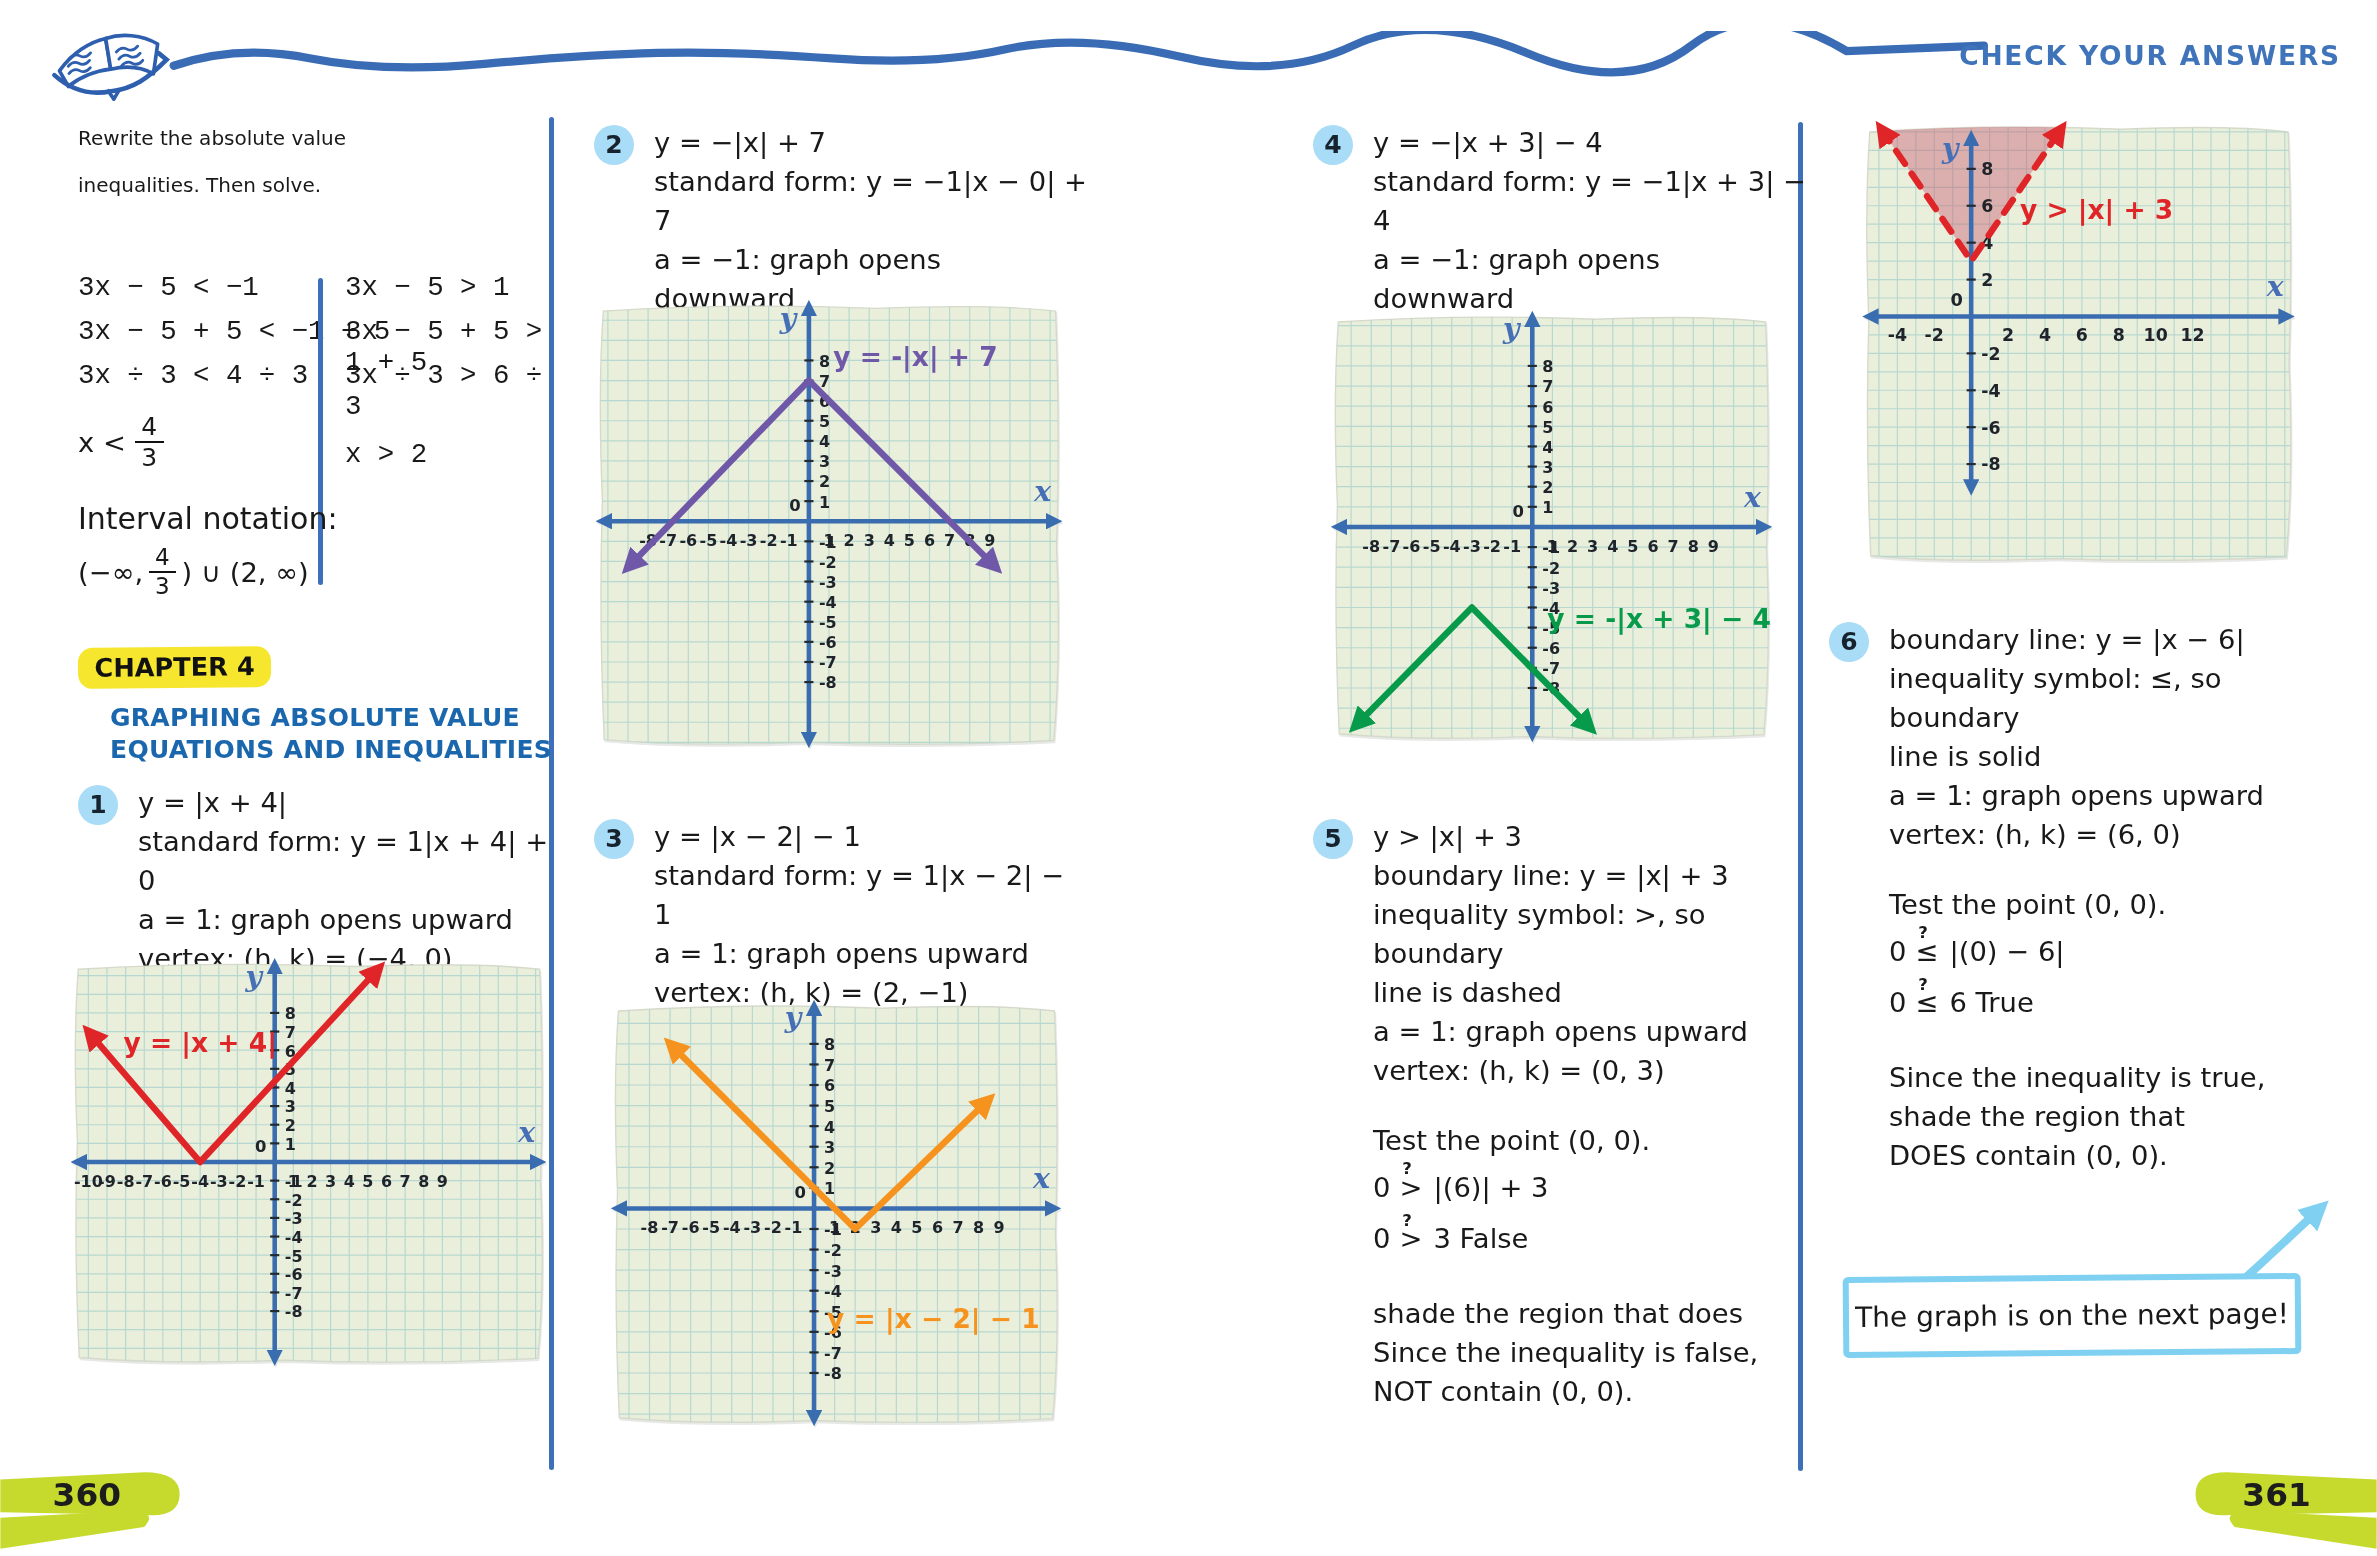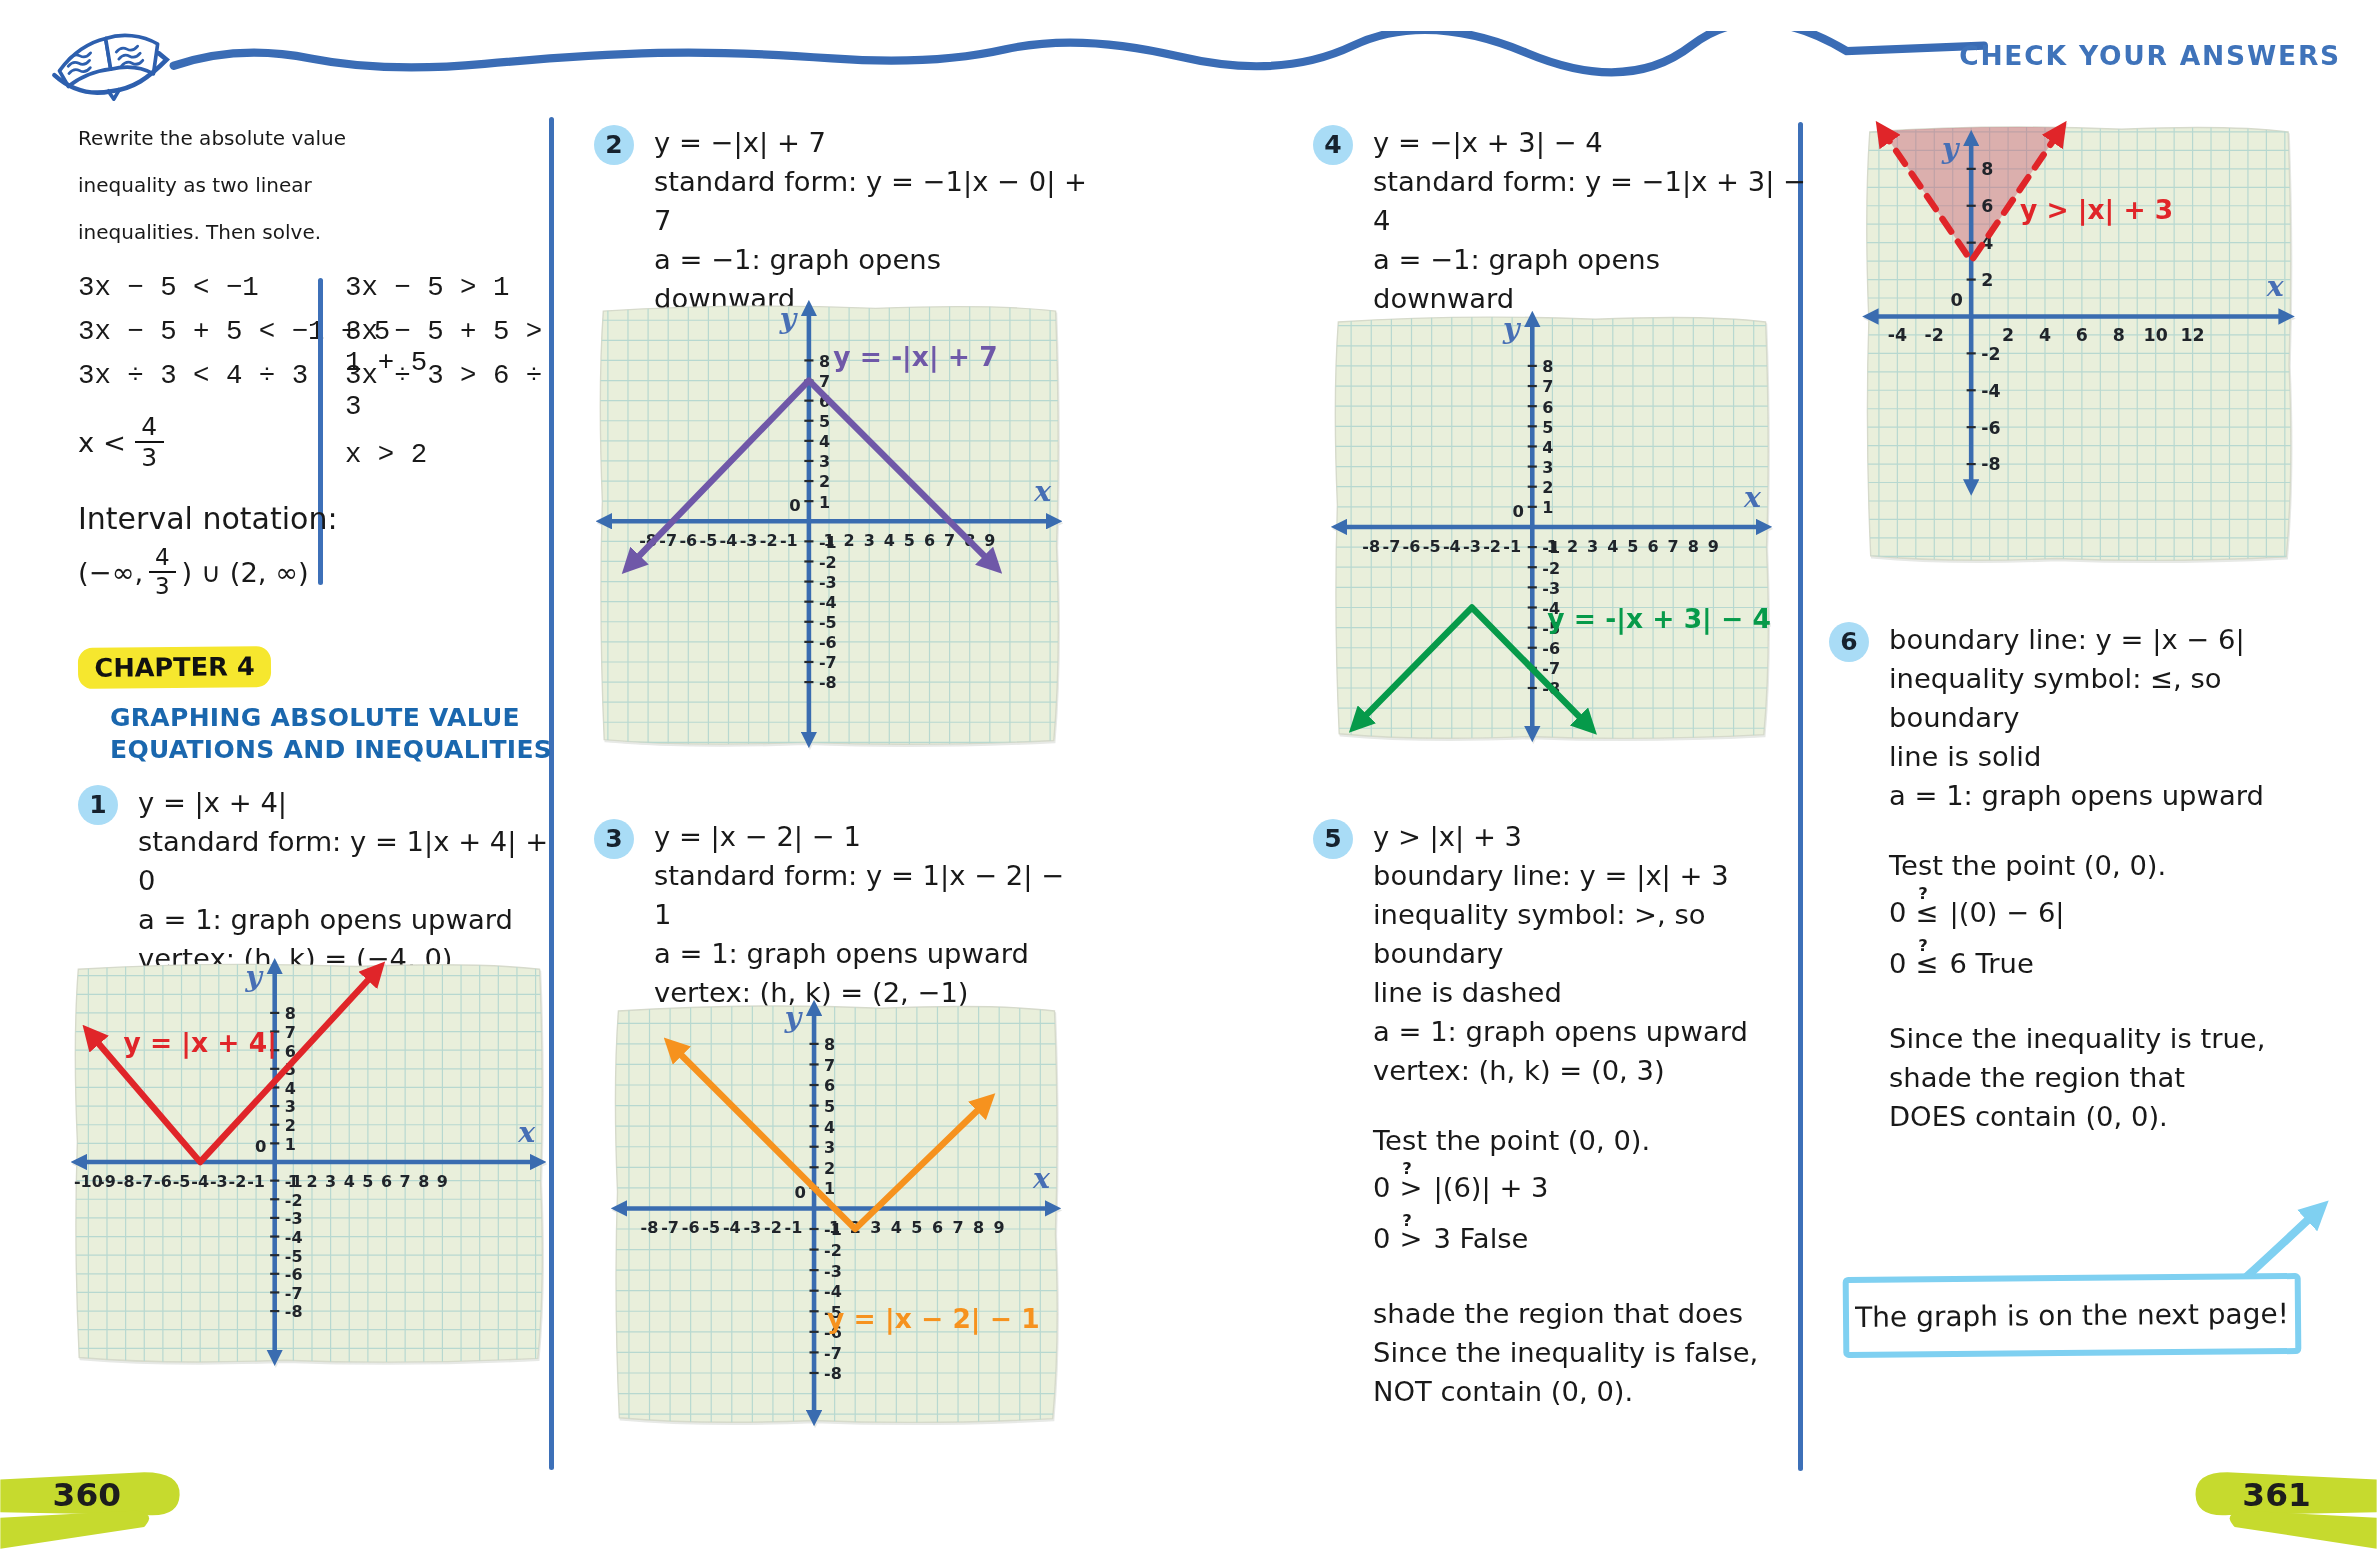--- a/index.html
+++ b/index.html
@@ -66,21 +66,20 @@
     <path d="M15,38 q70,-24 150,-8 t190,6 t190,-12 t190,6 t190,-10 t190,8 t190,-12 t190,8 t180,-8 t170,6 l150,-6" fill="none" stroke="#3a6cb5" stroke-width="9" stroke-linecap="round"></path>
   </svg>
 
   <div id="title">CHECK YOUR ANSWERS</div>
 
   <div class="divider" style="left:549px;top:117px;height:1353px;"></div>
   <div class="divider" style="left:1798px;top:122px;height:1349px;"></div>
 
   <div id="intro">
       <div class="tline">Rewrite the absolute value</div>
-      <div class="tline">inequality as two linear</div>
       <div class="tline">inequalities. Then solve.</div>
     </div>
 
   <div id="work">
     <div>
       <div class="wline">3x − 5 &lt; −1</div>
       <div class="wline">3x − 5 + 5 &lt; −1 + 5</div>
       <div class="wline">3x ÷ 3 &lt; 4 ÷ 3</div>
       <div class="fracline">
         <span>x &lt;</span>
@@ -186,20 +185,21 @@
   </div>
 
   <div class="problem" style="left:1829px;top:620px;width:512px;">
     <div class="pbadge">6</div>
     <div class="plines">
       <div>
           <div class="tline">boundary line: y = |x − 6|</div>
           <div class="tline">inequality symbol: ≤, so boundary</div>
           <div class="tline">line is solid</div>
           <div class="tline">a = 1: graph opens upward</div>
+          <div class="tline">vertex: (h, k) = (6, 0)</div>
         </div>
       <div class="pgap"></div>
       <div class="tline">Test the point (0, 0).</div>
       <div class="qline">
         <span>0</span><span class="qop"><span class="qmark">?</span><span>≤</span></span><span>|(0) − 6|</span>
       </div>
       <div class="qline">
         <span>0</span><span class="qop"><span class="qmark">?</span><span>≤</span></span><span>6  True</span>
       </div>
       <div class="pgap"></div>

